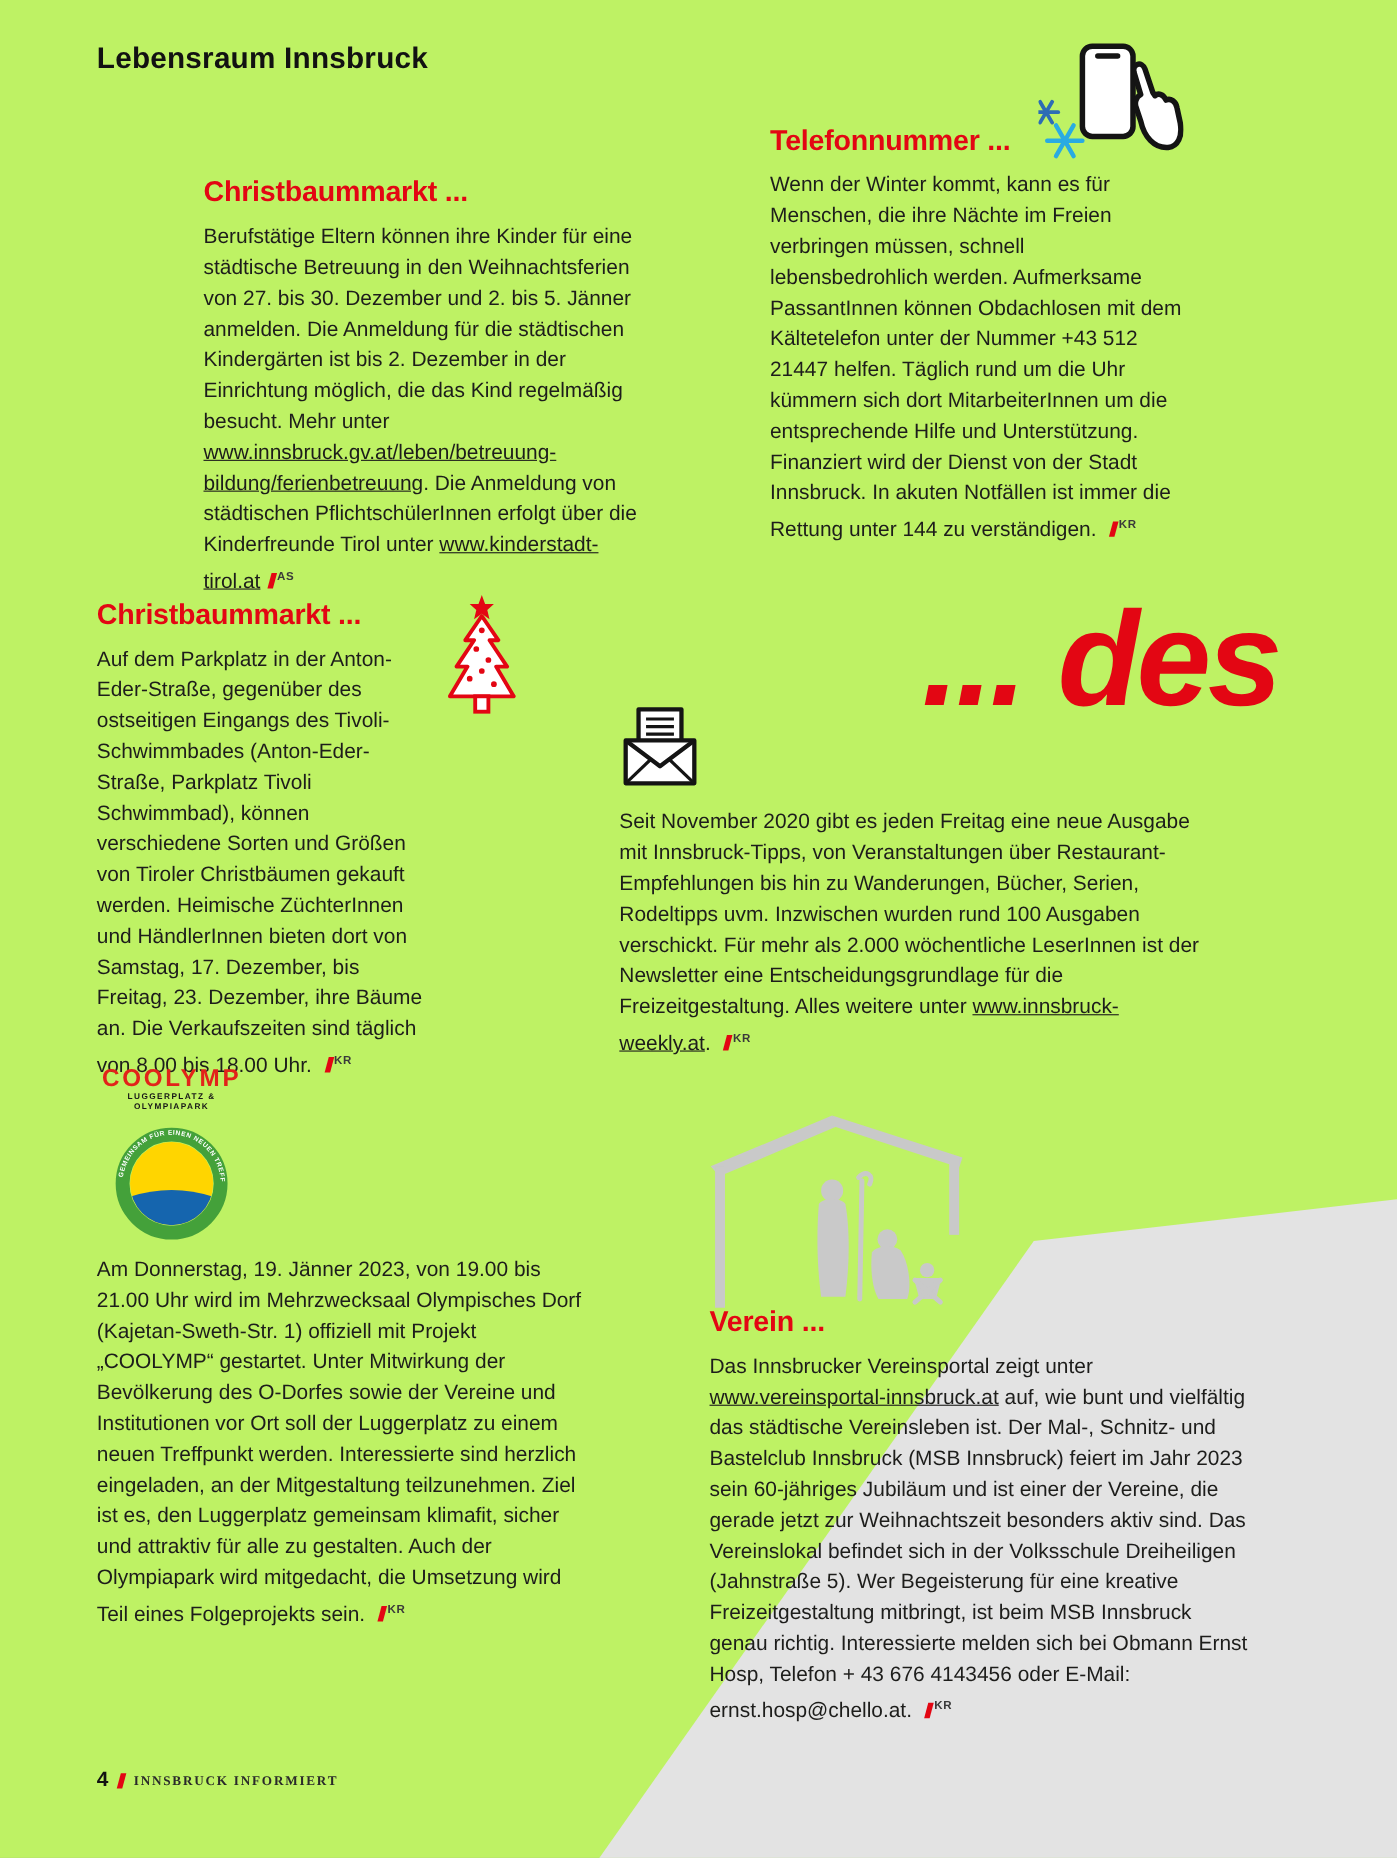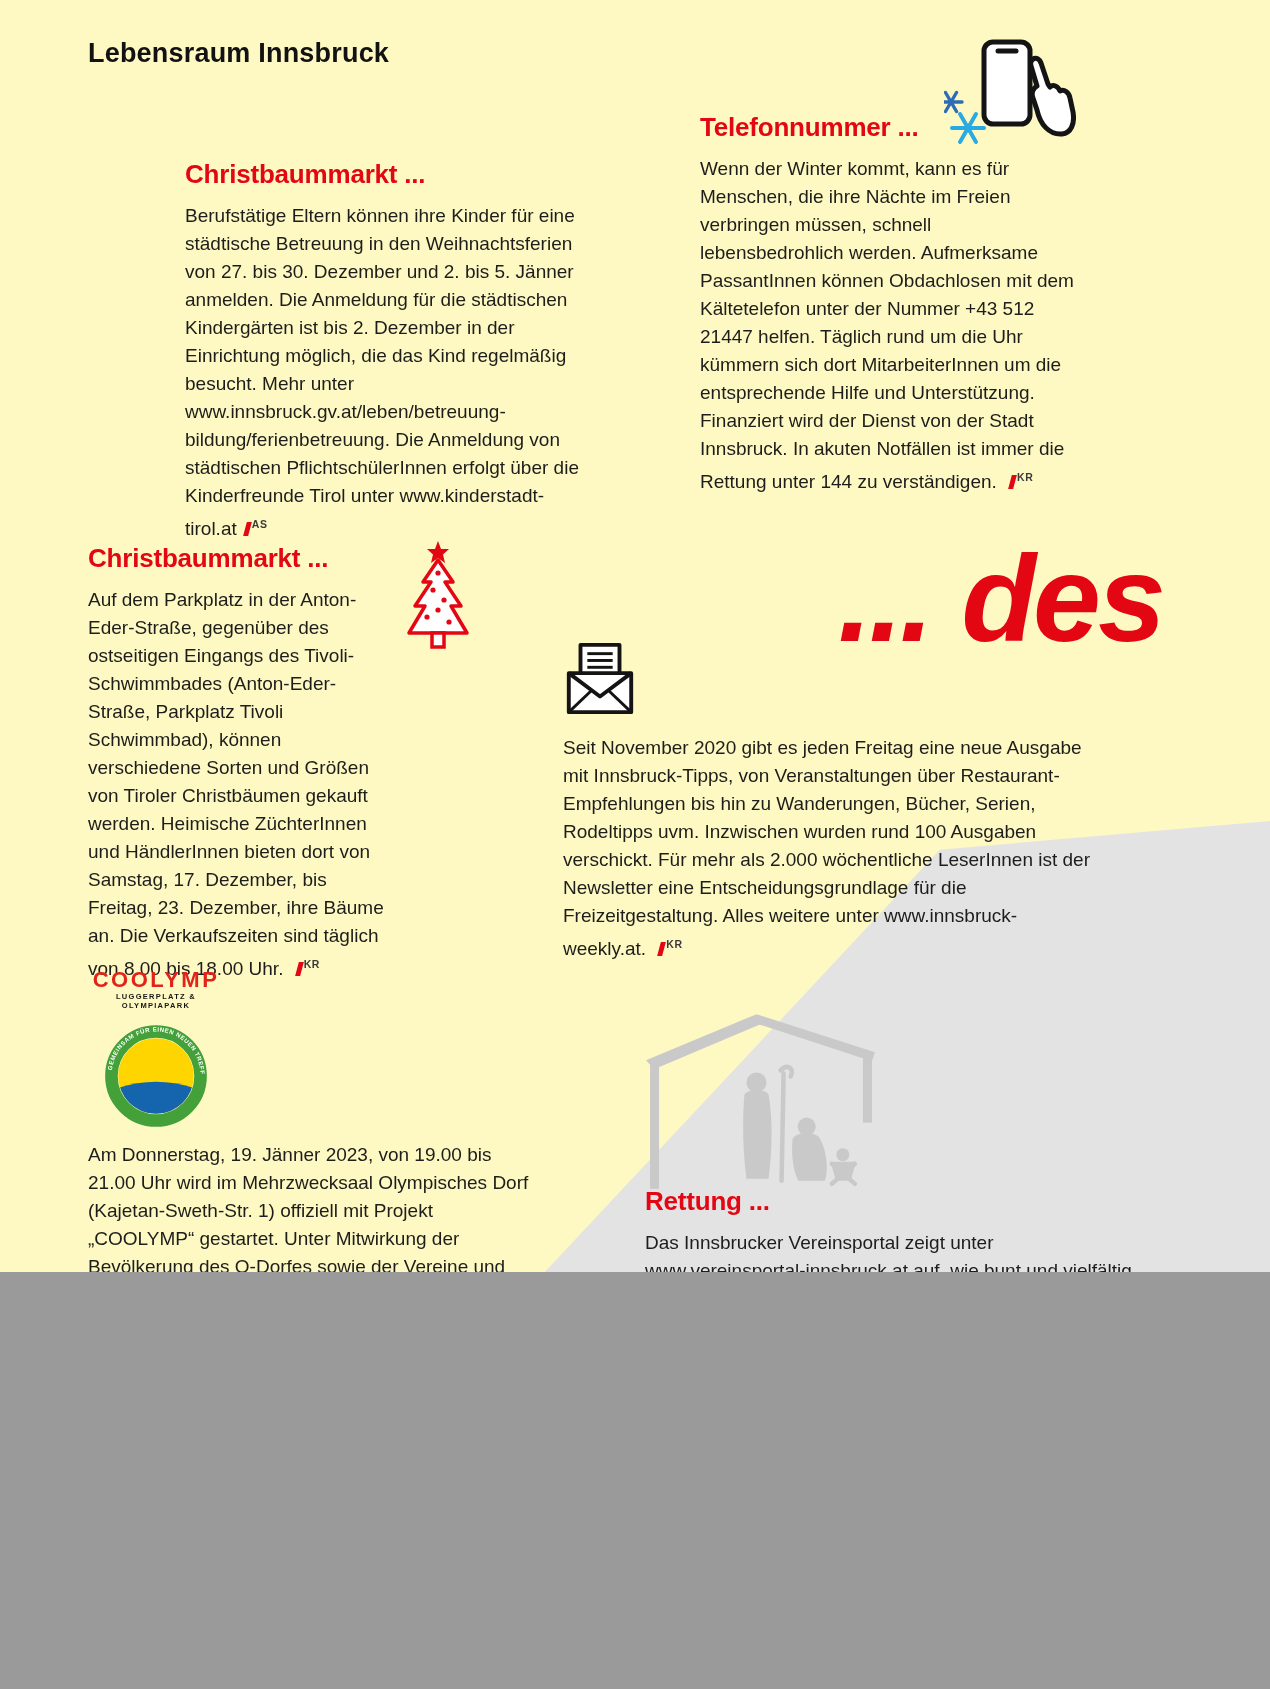--- a/index.html
+++ b/index.html
@@ -1,17 +1,17 @@
 <!DOCTYPE html>
 <html><head>
 <meta charset="utf-8">
 <style>
   html,body{margin:0;padding:0;background:#9a9a9a;}
   .page{
-    position:relative;width:1270px;height:1272px;margin:0 auto;background:#fef9c3;
+    position:relative;width:1270px;height:1689px;margin:0 auto;background:#bef264;
     overflow:hidden;font-family:"Liberation Sans","DejaVu Sans",sans-serif;color:#1d1d1b;
   }
   .gray-wedge{
     position:absolute;inset:0;background:#e3e3e3;
     clip-path:polygon(42.9% 100%, 74% 66.8%, 100% 64.55%, 100% 100%);
   }
   .kicker{
     position:absolute;left:88px;top:38px;margin:0;
     font-size:27px;font-weight:700;letter-spacing:.2px;color:#121212;
   }
@@ -20,21 +20,21 @@
     margin:0 0 13px 0;font-size:26px;font-weight:700;
     color:#e30613;letter-spacing:-.2px;line-height:1.1;
   }
   .sec-body{margin:0;font-size:19px;line-height:28px;color:#1d1d1b;}
   .sec-kinder{left:185px;top:160px;width:400px;}
   .sec-telefon{left:700px;top:113px;width:376px;}
   .sec-christbaum{left:88px;top:544px;width:306px;}
   .sec-newsletter{left:563px;top:734px;width:536px;}
   .sec-save{left:88px;top:1141px;width:452px;}
   .sec-verein{left:645px;top:1187px;width:492px;}
-  .seg-link{overflow-wrap:anywhere;}
+  .seg-link{text-decoration:underline;overflow-wrap:anywhere;}
   .seg-sup{font-size:10.5px;vertical-align:super;letter-spacing:.6px;color:#3a3a3a;font-weight:bold;}
   .seg-slash{
     display:inline-block;width:5px;height:14px;background:#e30613;
     transform:skewX(-15deg);margin:0 2px 0 8px;vertical-align:-1px;
   }
   .big-des{
     position:absolute;left:838px;top:538px;margin:0;line-height:1;
     font-size:122px;font-weight:700;font-style:italic;color:#e30613;letter-spacing:-3px;
     white-space:nowrap;
   }
@@ -172,21 +172,21 @@
         <textPath href="#ringPath" startOffset="4%">GEMEINSAM FÜR EINEN NEUEN TREFFPUNKT</textPath>
       </text>
     </svg>
   </div>
 
   <section class="sec sec-save">
     <p class="sec-body"><span>Am Donnerstag, 19. Jänner 2023, von 19.00 bis 21.00 Uhr wird im Mehrzwecksaal Olympisches Dorf (Kajetan-Sweth-Str. 1) offiziell mit Projekt „COOLYMP“ gestartet. Unter Mitwirkung der Bevölkerung des O-Dorfes sowie der Vereine und Institutionen vor Ort soll der Luggerplatz zu einem neuen Treffpunkt werden. Interessierte sind herzlich eingeladen, an der Mitgestaltung teilzunehmen. Ziel ist es, den Luggerplatz gemeinsam klimafit, sicher und attraktiv für alle zu gestalten. Auch der Olympiapark wird mitgedacht, die Umsetzung wird Teil eines Folgeprojekts sein. </span><span class="seg-slash"></span><span class="seg-sup">KR</span></p>
   </section>
 
   <section class="sec sec-verein">
-    <h2 class="sec-title">Rettung ...</h2>
+    <h2 class="sec-title">Verein ...</h2>
     <p class="sec-body"><span>Das Innsbrucker Vereinsportal zeigt unter </span><span class="seg-link">www.vereinsportal-innsbruck.at</span><span> auf, wie bunt und vielfältig das städtische Vereinsleben ist. Der Mal-, Schnitz- und Bastelclub Innsbruck (MSB Innsbruck) feiert im Jahr 2023 sein 60-jähriges Jubiläum und ist einer der Vereine, die gerade jetzt zur Weihnachtszeit besonders aktiv sind. Das Vereinslokal befindet sich in der Volksschule Dreiheiligen (Jahnstraße 5). Wer Begeisterung für eine kreative Freizeitgestaltung mitbringt, ist beim MSB Innsbruck genau richtig. Interessierte melden sich bei Obmann Ernst Hosp, Telefon + 43 676 4143456 oder E-Mail: ernst.hosp@chello.at. </span><span class="seg-slash"></span><span class="seg-sup">KR</span></p>
   </section>
 
   <div class="footer">
     <span class="page-num">4</span>
     <span class="footer-slash"></span>
     <span class="mag-name">INNSBRUCK INFORMIERT</span>
   </div>
 
 </div>

